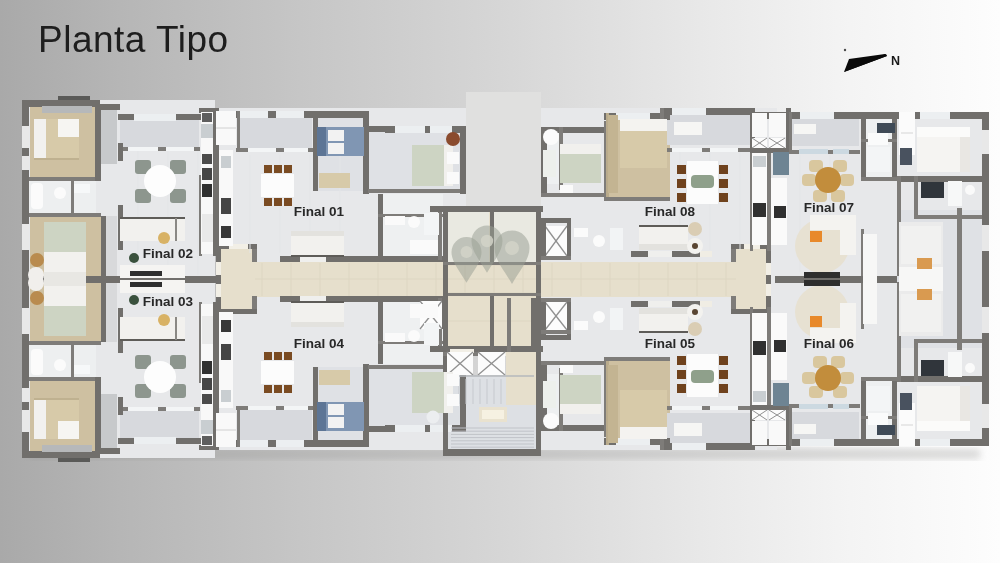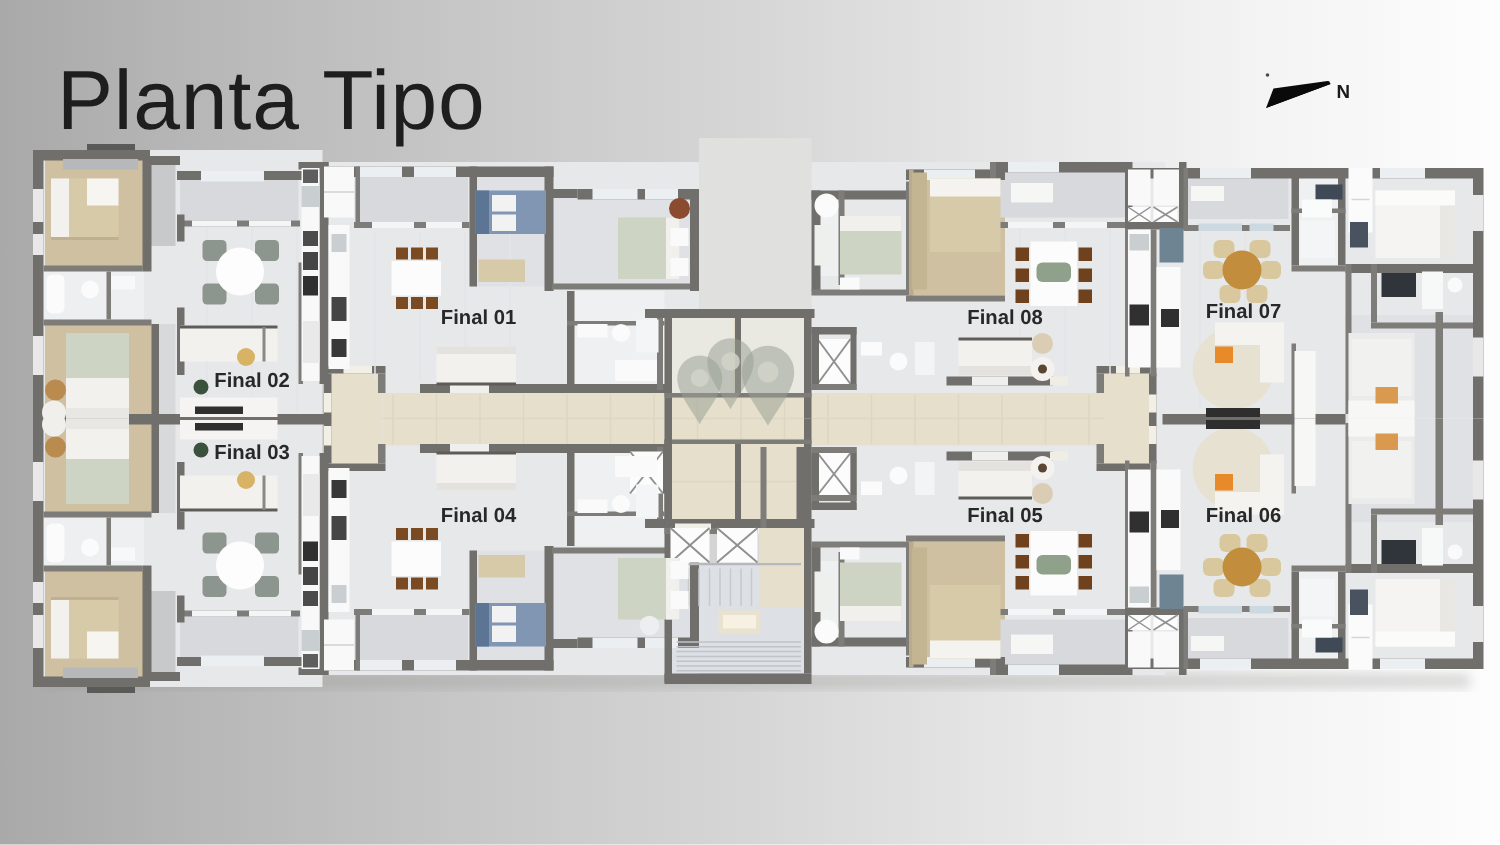--- a/index.html
+++ b/index.html
@@ -638,18 +638,18 @@
 <circle cx="512" cy="248" r="7.0" fill="#d2d4c8" fill-opacity="0.85"></circle>
 <text x="319" y="216" font-size="13.5" font-weight="bold" fill="#282828" text-anchor="middle" font-family="Liberation Sans, sans-serif">Final 01</text>
 <text x="168" y="258" font-size="13.5" font-weight="bold" fill="#282828" text-anchor="middle" font-family="Liberation Sans, sans-serif">Final 02</text>
 <text x="168" y="306" font-size="13.5" font-weight="bold" fill="#282828" text-anchor="middle" font-family="Liberation Sans, sans-serif">Final 03</text>
 <text x="319" y="348" font-size="13.5" font-weight="bold" fill="#282828" text-anchor="middle" font-family="Liberation Sans, sans-serif">Final 04</text>
 <text x="670" y="348" font-size="13.5" font-weight="bold" fill="#282828" text-anchor="middle" font-family="Liberation Sans, sans-serif">Final 05</text>
 <text x="829" y="348" font-size="13.5" font-weight="bold" fill="#282828" text-anchor="middle" font-family="Liberation Sans, sans-serif">Final 06</text>
 <text x="829" y="212" font-size="13.5" font-weight="bold" fill="#282828" text-anchor="middle" font-family="Liberation Sans, sans-serif">Final 07</text>
 <text x="670" y="216" font-size="13.5" font-weight="bold" fill="#282828" text-anchor="middle" font-family="Liberation Sans, sans-serif">Final 08</text>
 </svg>
-<div style="position:absolute;left:38px;top:34px;font-size:56px;color:#1e1e1e;letter-spacing:0.5px;font-weight:400">Planta Tipo</div>
+<div style="position:absolute;left:38px;top:19px;font-size:37px;color:#1e1e1e;letter-spacing:0.5px;font-weight:400">Planta Tipo</div>
 <svg width="90" height="34" viewBox="0 0 90 34" style="position:absolute;left:826px;top:44px">
     <polygon points="61,12 18,28 26,21 60,10" fill="#0a0a0a"></polygon>
     <polygon points="61,12 18,28 23,15 59,10" fill="#0a0a0a"></polygon>
     <text x="65" y="21" font-size="12.5" fill="#1a1a1a" font-family="Liberation Sans, sans-serif" font-weight="bold">N</text>
     <circle cx="19" cy="6" r="1.2" fill="#4a4a4a"></circle>
   </svg>
 </body></html>

